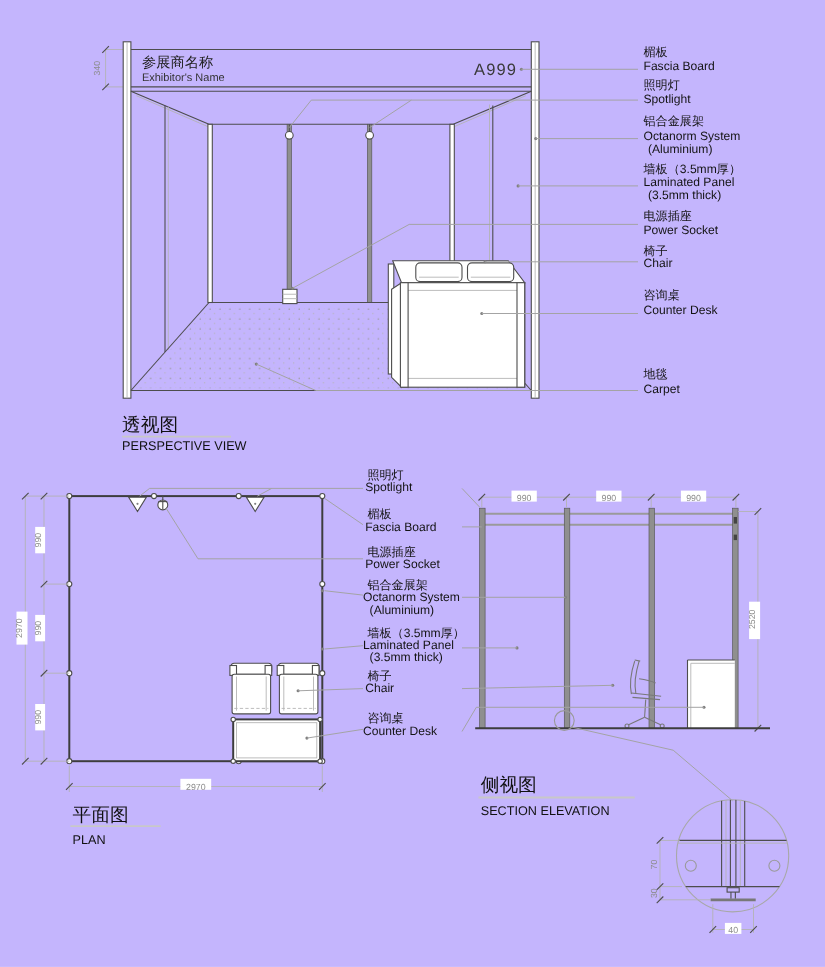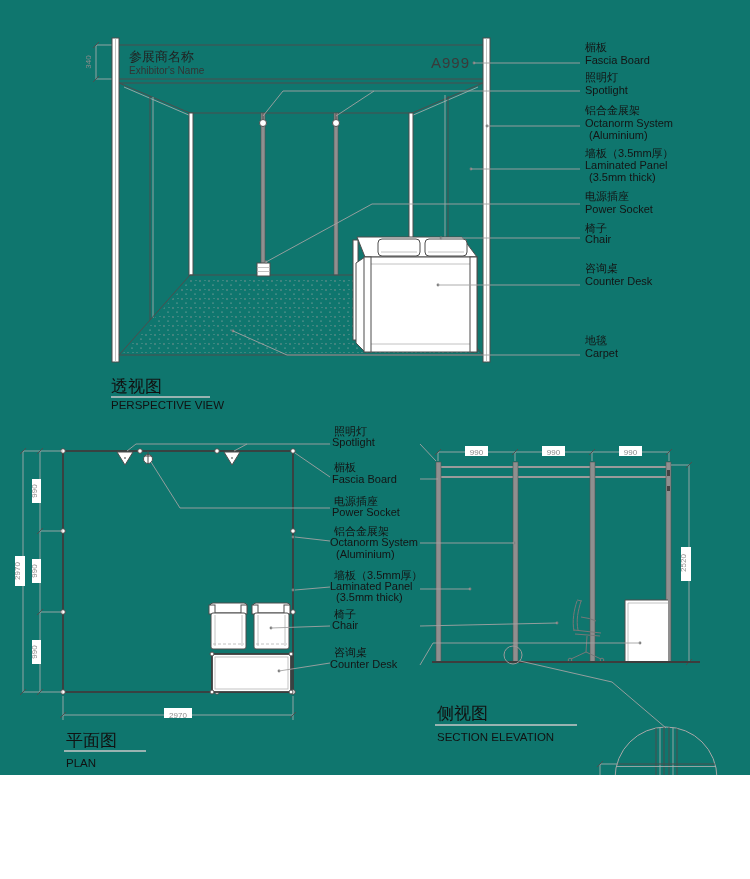--- a/index.html
+++ b/index.html
@@ -1,16 +1,16 @@
 <!DOCTYPE html>
 <html><head>
 <meta charset="utf-8">
 <style>
   html,body{margin:0;padding:0;background:#fff;}
-  #canvas{position:relative;width:750px;height:775px;background:#0f766e;overflow:hidden;
+  #canvas{position:relative;width:750px;height:879px;background:#c4b5fd;overflow:hidden;
           font-family:"Liberation Sans",sans-serif;}
   svg text{font-family:"Liberation Sans",sans-serif;}
   .s1{stroke:#4d4d4d;stroke-width:1;fill:none;}
   .s2{stroke:#3d3d3d;stroke-width:1.8;fill:none;}
   .lt{stroke:#b3b3b3;stroke-width:0.8;fill:none;}
   .ld{stroke:#a3a3a3;stroke-width:0.9;fill:none;}
   .rail{stroke:#9a9a9a;stroke-width:1.8;fill:none;}
   .post{fill:#8f8f8f;stroke:#555;stroke-width:0.6;}
   .frame{fill:#ffffff;stroke:#4d4d4d;stroke-width:1;}
   .wfill{fill:#ffffff;}

